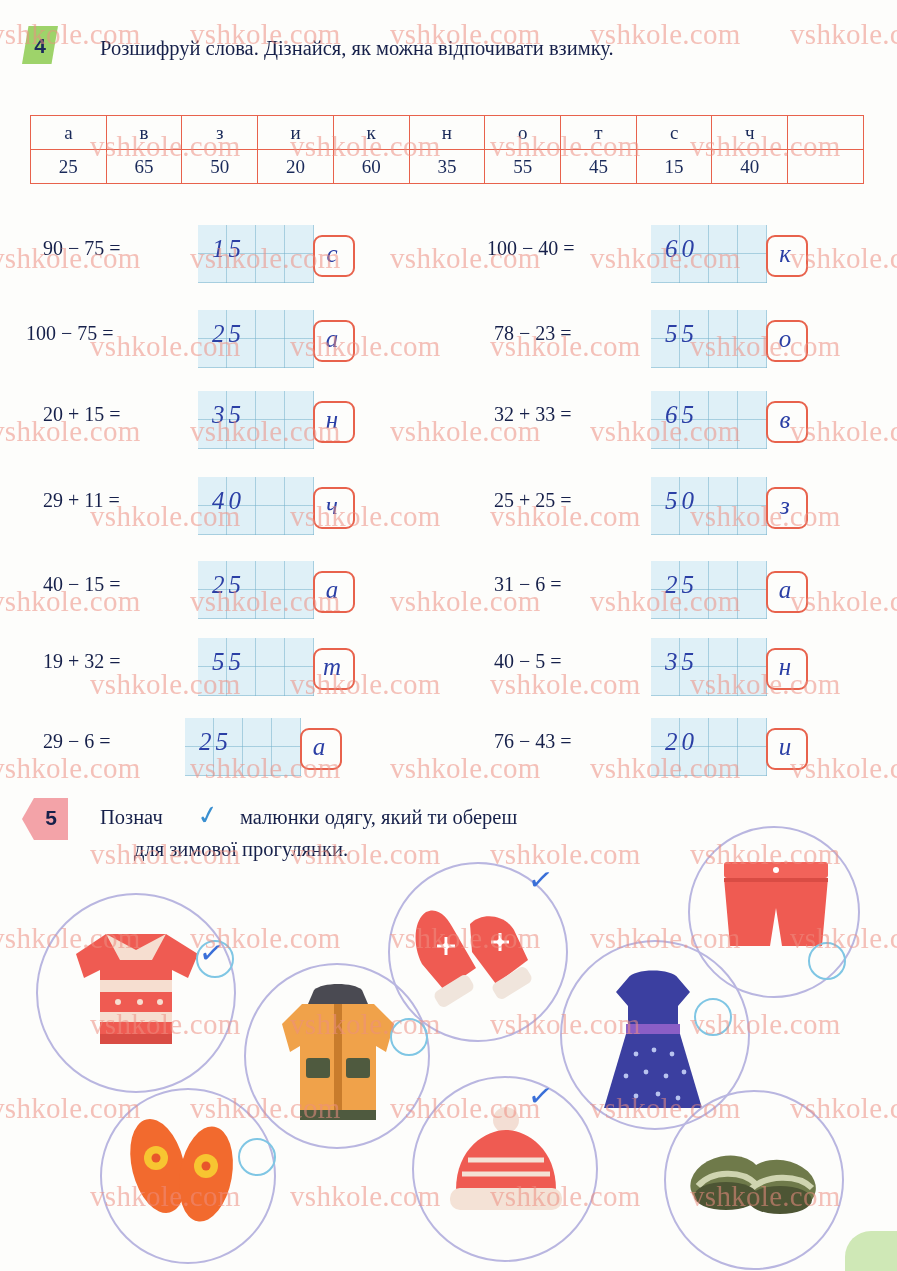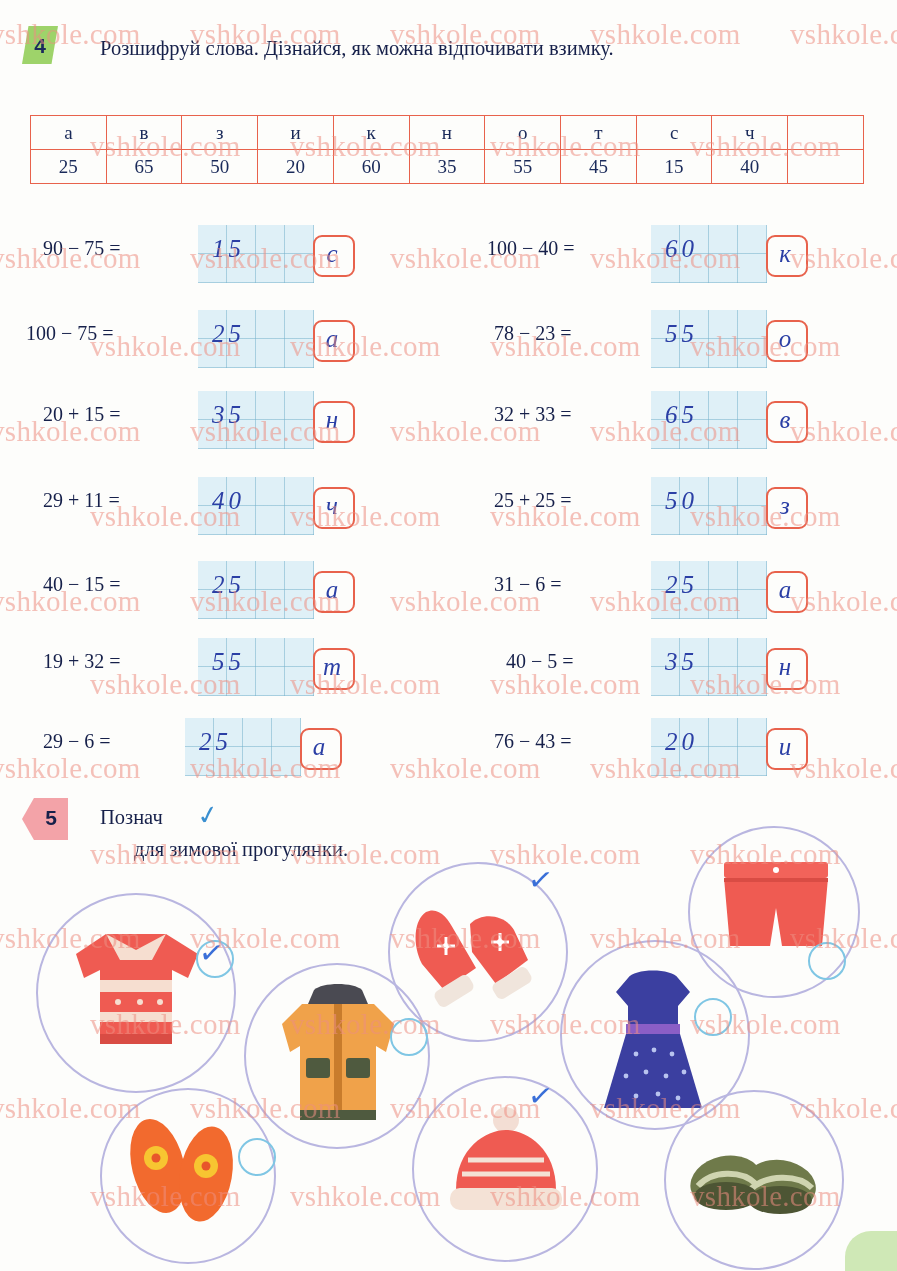--- a/index.html
+++ b/index.html
@@ -233,37 +233,38 @@
   <div class="ans" style="left:665px;top:487px;">50</div>
   <div class="letter-box" style="left:766px;top:487px;"></div>
   <div class="letter-in" style="left:766px;top:492px;">з</div>
 
   <div class="eq" style="left:494px;top:573px;">31 − 6 =</div>
   <div class="grid-box" style="left:651px;top:561px;width:116px;height:58px;"></div>
   <div class="ans" style="left:665px;top:571px;">25</div>
   <div class="letter-box" style="left:766px;top:571px;"></div>
   <div class="letter-in" style="left:766px;top:576px;">а</div>
 
-  <div class="eq" style="left:494px;top:650px;margin-left:12px;">40 − 5 =</div>
+  <div class="eq" style="left:494px;top:650px;">40 − 5 =</div>
   <div class="grid-box" style="left:651px;top:638px;width:116px;height:58px;"></div>
   <div class="ans" style="left:665px;top:648px;">35</div>
   <div class="letter-box" style="left:766px;top:648px;"></div>
   <div class="letter-in" style="left:766px;top:653px;">н</div>
 
   <div class="eq" style="left:494px;top:730px;">76 − 43 =</div>
   <div class="grid-box" style="left:651px;top:718px;width:116px;height:58px;"></div>
   <div class="ans" style="left:665px;top:728px;">20</div>
   <div class="letter-box" style="left:766px;top:728px;"></div>
   <div class="letter-in" style="left:766px;top:733px;">и</div>
 
   <div class="marker-pink"></div>
   <div class="ex-num" style="left:36px;top:806px;width:30px;color:#16204a;">5</div>
 
   <div style="position:absolute;left:100px;top:806px;font-size:20.5px;color:#16204a;">Познач</div>
   <div style="position:absolute;left:197px;top:800px;font-size:26px;color:#3a8fd0;transform:rotate(-10deg);">✓</div>
+  <div style="position:absolute;left:240px;top:806px;font-size:20.5px;color:#16204a;">малюнки одягу, який ти обереш</div>
   <div style="position:absolute;left:134px;top:838px;font-size:20.5px;color:#16204a;">для зимової прогулянки.</div>
 
   <div class="circle" style="left:36px;top:893px;width:200px;height:200px;"></div>
   <div class="pic" style="left:48px;top:920px;">
     <svg width="176" height="140" viewBox="0 0 176 140">
       <g>
         <path d="M28 34 L58 14 L118 14 L150 34 L140 58 L124 50 L124 124 L52 124 L52 50 L36 58 Z" fill="#ef5b52"></path>
         <path d="M58 14 L88 30 L118 14 L104 40 L72 40 Z" fill="#f6ded0"></path>
         <rect x="52" y="60" width="72" height="12" fill="#f6ded0"></rect>
         <rect x="52" y="92" width="72" height="10" fill="#f6ded0"></rect>

